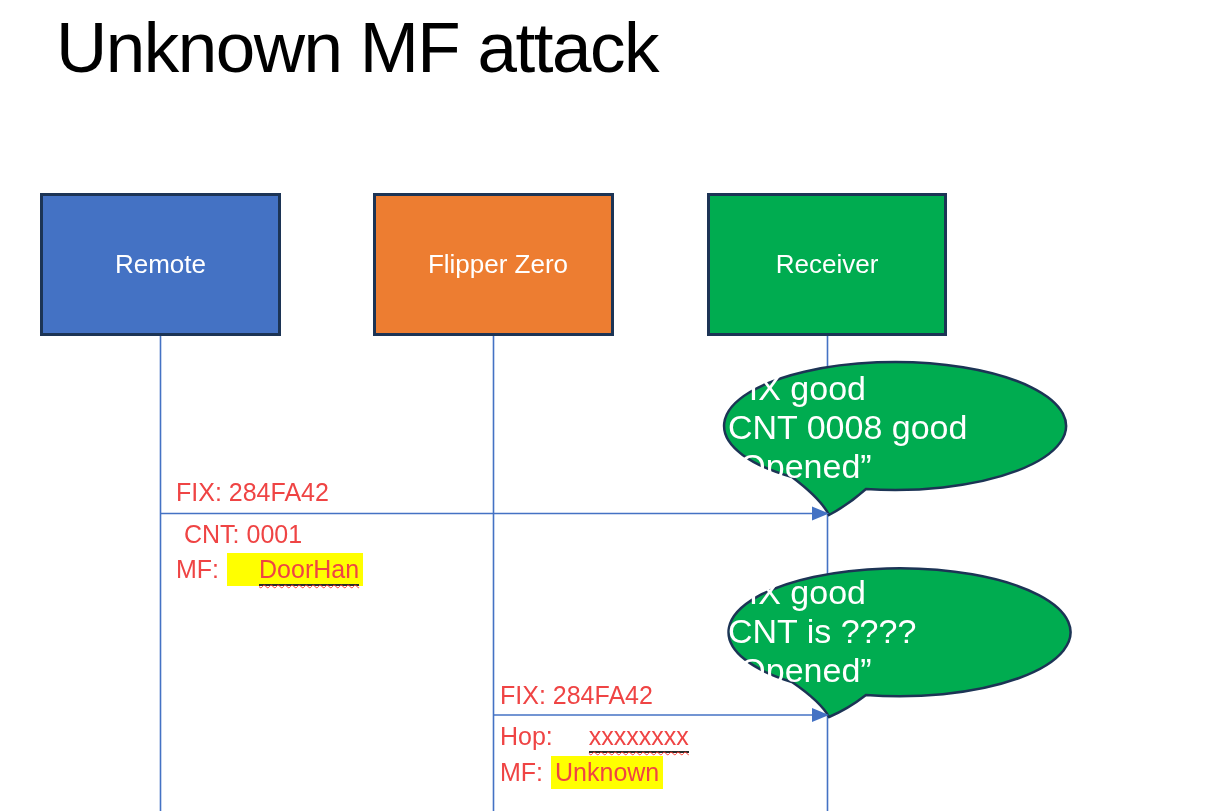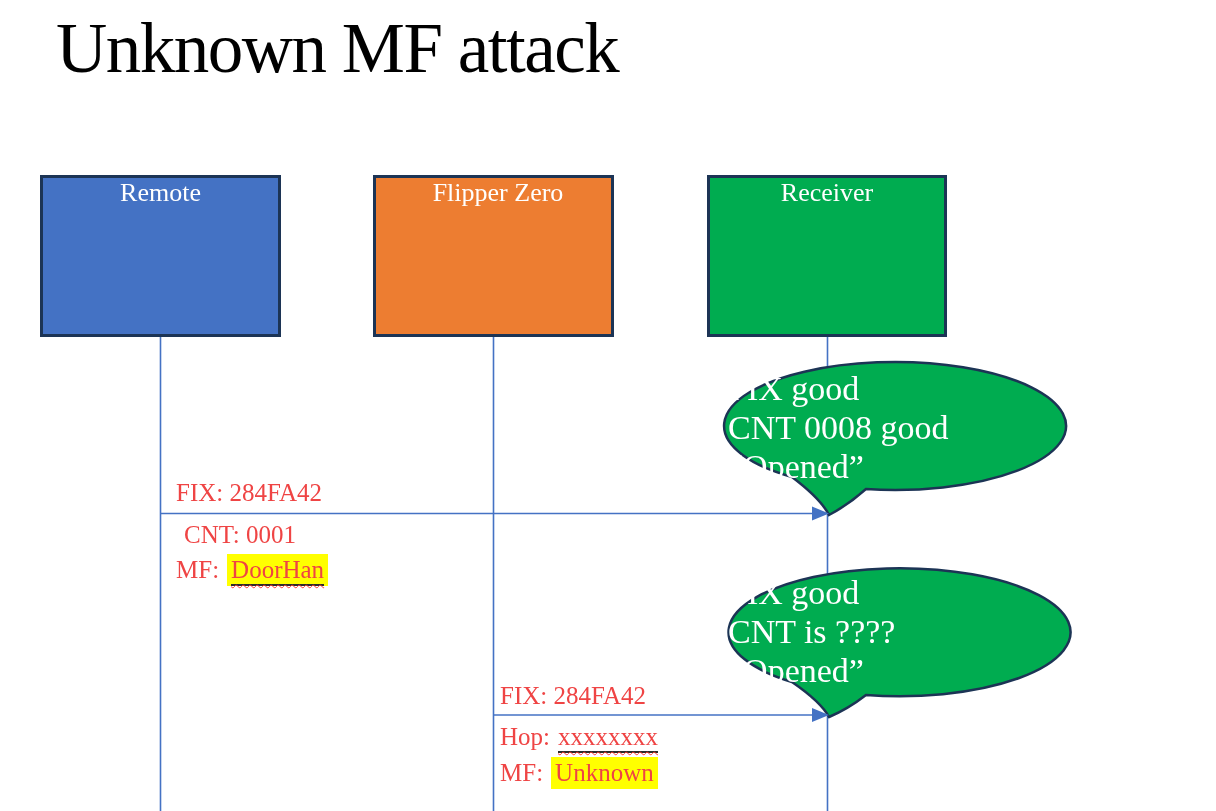--- a/index.html
+++ b/index.html
@@ -1,25 +1,25 @@
 <!DOCTYPE html>
 <html style="--actor-blue: #4472C4; --actor-orange: #ED7D31; --actor-green: #00AC50; --border-navy: #1C3455; --line-blue: #4472C4; --highlight-yellow: #FFFF00; --spell-red: #FF3B2F;"><head>
 <meta charset="utf-8">
 <style>
   html,body{margin:0;padding:0;background:#ffffff;}
   .slide{
     position:relative;width:1216px;height:811px;background:#fff;overflow:hidden;
-    font-family:Liberation Serif, serif;color:#111;
+    font-family:Liberation Sans, sans-serif;color:#111;
   }
   .title{
     position:absolute;left:56px;top:0px;height:96px;line-height:96px;
     font-size:71px;font-weight:300;letter-spacing:-1.5px;color:#000;white-space:nowrap;
   }
   .actor{
-    position:absolute;top:175px;height:162px;display:flex;align-items:flex-start;justify-content:center;
+    position:absolute;top:193px;height:143px;display:flex;align-items:center;justify-content:center;
     border:3px solid var(--border-navy,#1C3455);box-sizing:border-box;
   }
   .actor .lbl{color:#ffffff;font-size:26px;}
   .actor-remote{left:40px;width:241px;background:var(--actor-blue,#4472C4);}
   .actor-flipper{left:373px;width:241px;background:var(--actor-orange,#ED7D31);padding-left:9px;}
   .actor-receiver{left:707px;width:240px;background:var(--actor-green,#00AC50);}
   svg.layer{position:absolute;left:0;top:0;width:1216px;height:811px;}
   .callout-text{
     position:absolute;left:728px;width:342px;text-align:left;
     color:#ffffff;font-size:34px;line-height:39px;white-space:nowrap;
@@ -29,21 +29,21 @@
   .msg{position:absolute;font-size:25px;line-height:31px;color:#ef4444;white-space:nowrap;}
   .m1{left:176px;}
   .m2{left:500px;}
   .m1l1{top:477px;} .m1l2{top:519px;margin-left:8px;} .m1l3{top:554px;}
   .m2l1{top:680px;} .m2l2{top:721px;} .m2l3{top:757px;text-align:center;}
   .pre{padding-right:8px;}
   .hl{background:var(--highlight-yellow,#FFFF00);padding:2px 4px 3px 4px;}
   .spell{
     text-decoration:underline;text-decoration-style:wavy;
     text-decoration-color:var(--spell-red,#FF3B2F);
-    text-underline-offset:6px;text-decoration-thickness:1px;
+    text-underline-offset:6px;text-decoration-thickness:1px;margin-left:28px;
   }
   .ul-inner{border-bottom:2px solid #2b2b2b;padding-bottom:1px;}
 </style>
 </head>
 <body>
 
 <div class="slide">
 
   <div class="title">Unknown MF attack</div>
 

